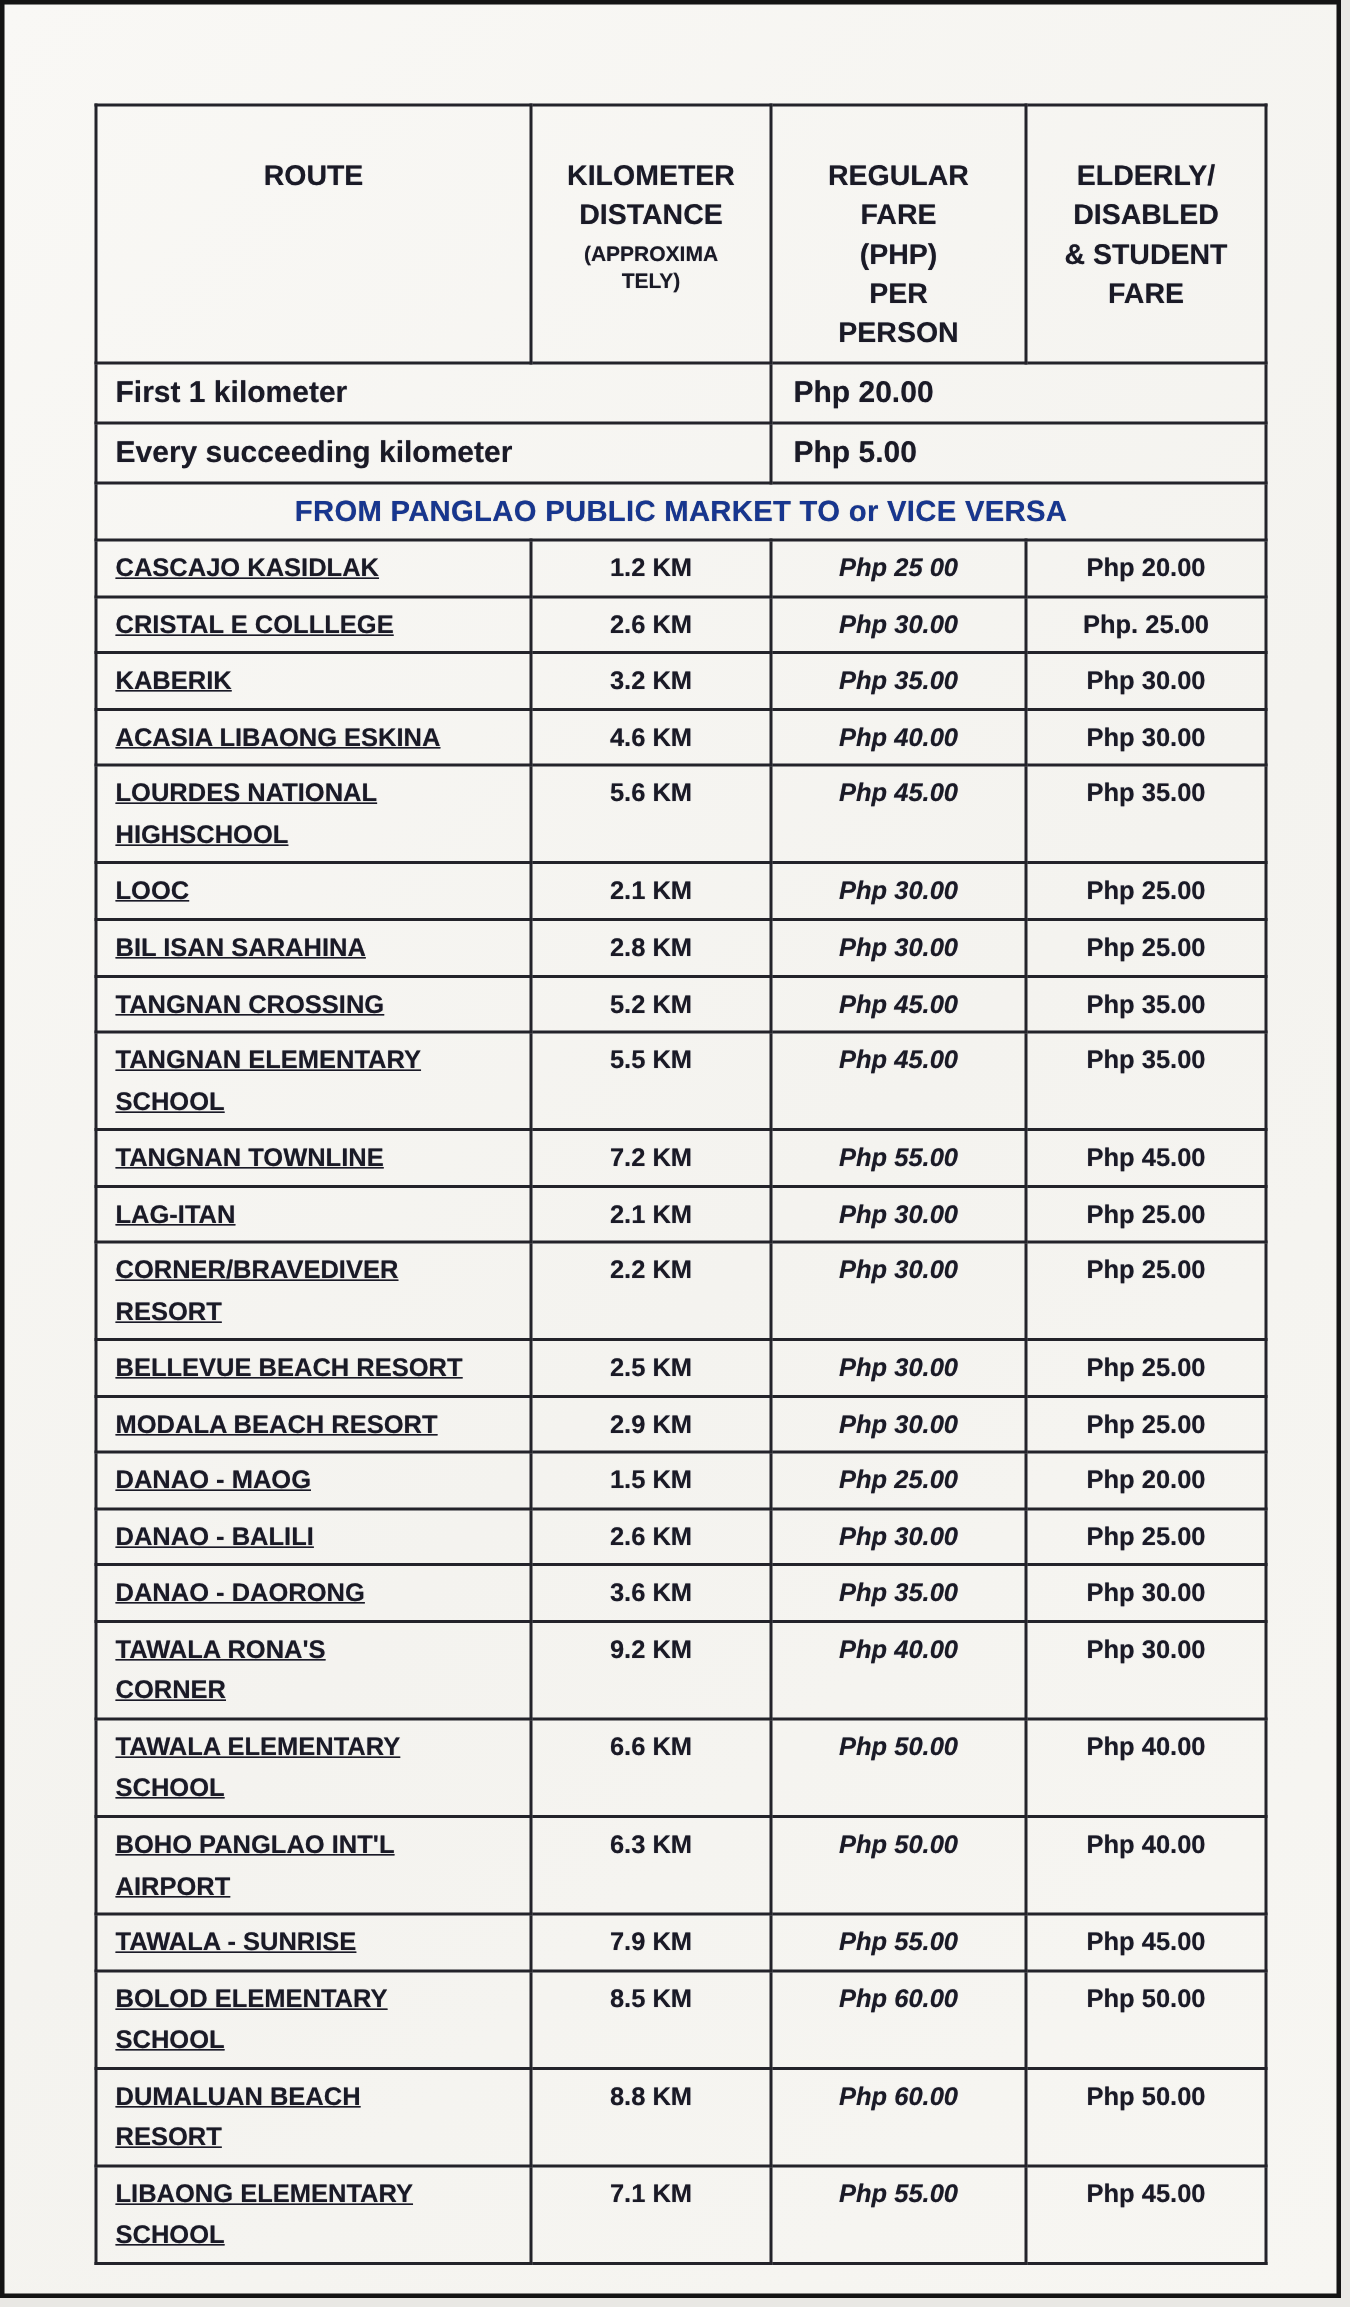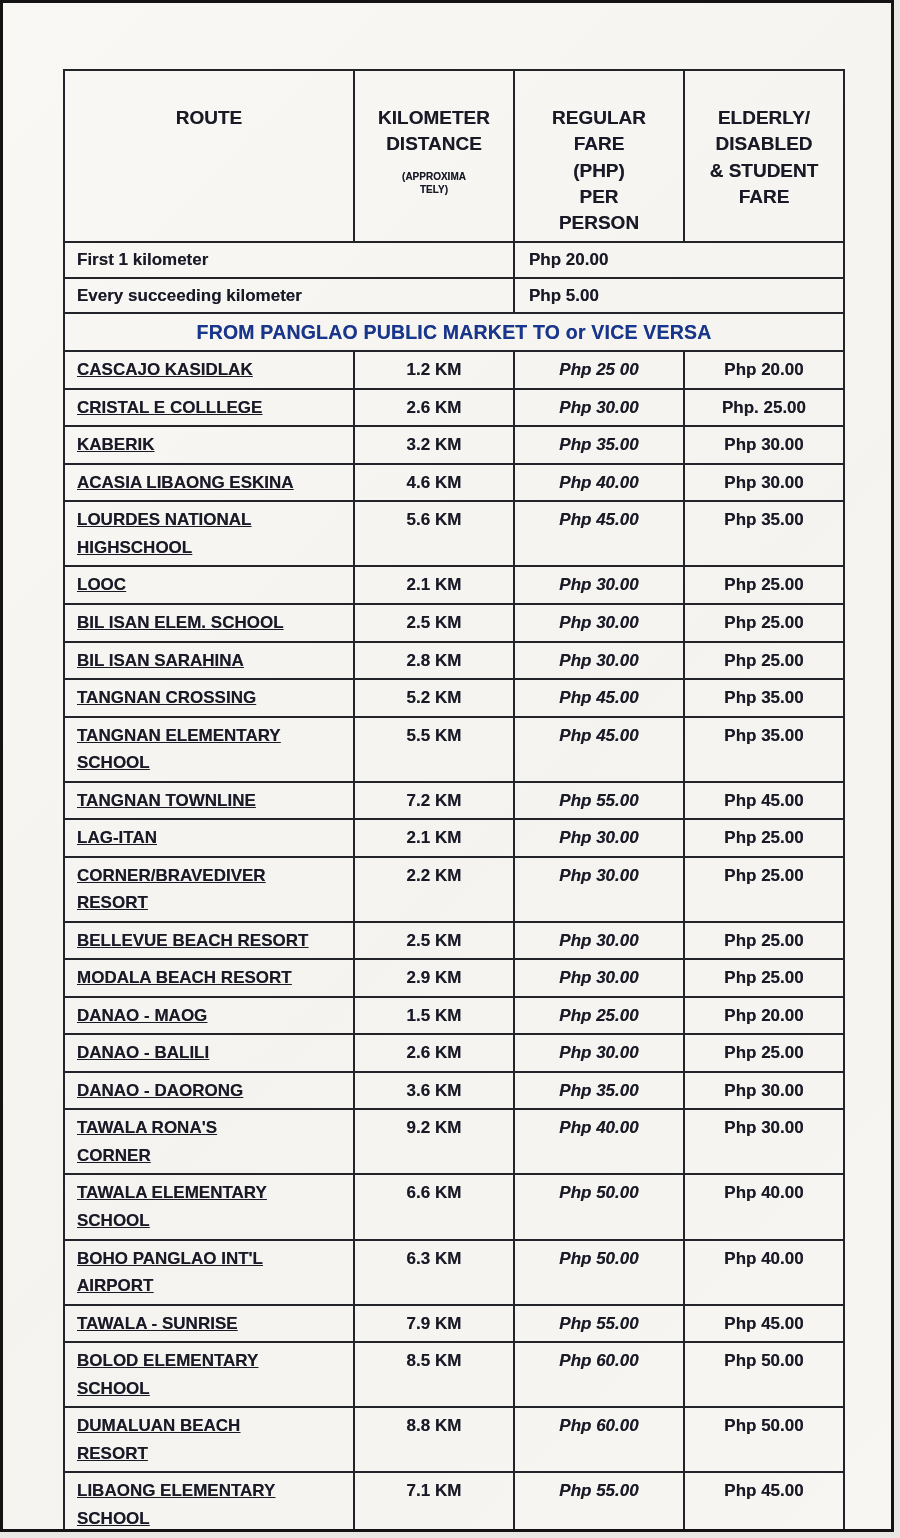--- a/index.html
+++ b/index.html
@@ -43,28 +43,28 @@
   tr.head th {
     height: 172px;
     text-align: center;
     font-size: 19px;
     line-height: 1.38;
     white-space: pre-line;
     padding-top: 8px;
   }
   th .note {
     display: block;
-    font-size: 10px;
+    font-size: 14px;
     line-height: 1.3;
     white-space: pre-line;
-    margin-top: 12px;
+    margin-top: 2px;
   }
   
   tr.base td {
-    font-size: 17px;
+    font-size: 20px;
     line-height: 1.5;
     border-radius: 17px;
   }
   tr.base td.label { text-align: left; padding-left: 12px; }
   tr.base td.fare  { text-align: left; padding-left: 14px; }
   
   tr.section td {
     text-align: center;
     font-size: 19.5px;
     line-height: 1.45;
@@ -168,26 +168,20 @@
     <td class="elderly">Php 35.00</td>
   </tr>
 
   <tr class="route-row">
     <td class="route">LOOC</td>
     <td class="km">2.1 KM</td>
     <td class="regular">Php 30.00</td>
     <td class="elderly">Php 25.00</td>
   </tr>
 
-  <tr class="route-row">
-    <td class="route">BIL ISAN ELEM. SCHOOL</td>
-    <td class="km">2.5 KM</td>
-    <td class="regular">Php 30.00</td>
-    <td class="elderly">Php 25.00</td>
-  </tr>
 
   <tr class="route-row">
     <td class="route">BIL ISAN SARAHINA</td>
     <td class="km">2.8 KM</td>
     <td class="regular">Php 30.00</td>
     <td class="elderly">Php 25.00</td>
   </tr>
 
   <tr class="route-row">
     <td class="route">TANGNAN CROSSING</td>

